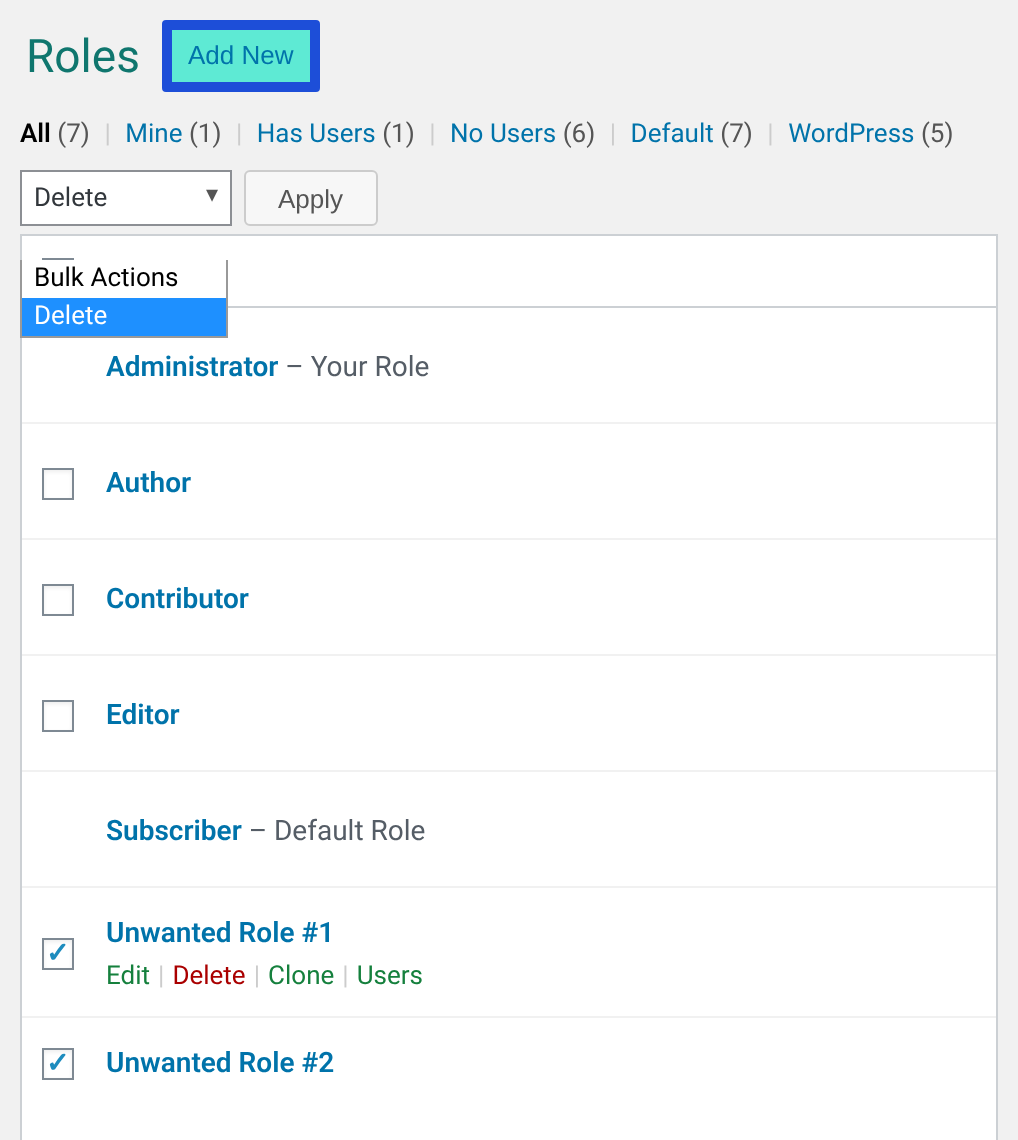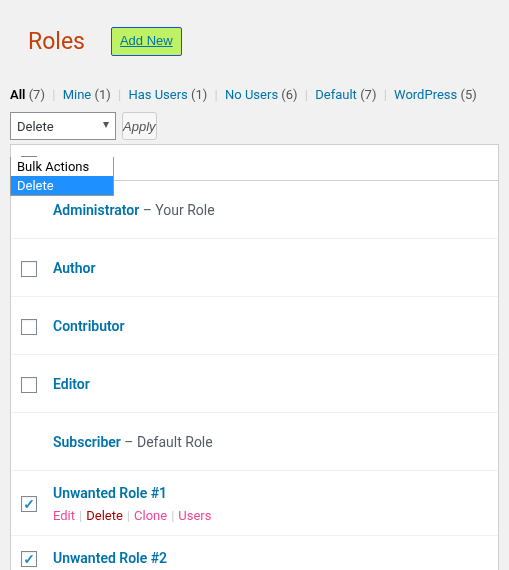--- a/index.html
+++ b/index.html
@@ -13,33 +13,32 @@
   }
   .header {
     display: flex;
     align-items: center;
     gap: 8px;
     margin-bottom: 14px;
   }
   .page-title {
     font-size: 23px;
     font-weight: 400;
-    margin: 18px;
-    color: #c2410c;
+    margin: 3px;
+    color: #0f766e;
   }
   .add-new {
-    border: 1px solid #1d4ed8;
-    background: #bef264;
+    border: 5px solid #1d4ed8;
+    background: #5eead4;
     color: #0073aa;
     font-size: 13px;
     padding: 4px 8px;
     border-radius: 2px;
     cursor: pointer;
     line-height: 1.4;
-    text-decoration: underline;
   }
   .filters {
     font-size: 13px;
     margin-bottom: 10px;
   }
   .filters a { color: #0073aa; text-decoration: none; }
   .filters .current { color: #000; font-weight: 600; }
   .filters .count { color: #555; }
   .filters .sep { color: #ccc; margin: 0 4px; }
   .bulk-row {
@@ -88,25 +87,24 @@
   }
   .dropdown-item.highlighted {
     background: #1e90ff;
     color: #fff;
   }
   .apply-btn {
     border: 1px solid #ccc;
     background: #f7f7f7;
     color: #555;
     font-size: 13px;
-    padding: 0 0;
+    padding: 0 16px;
     height: 28px;
     border-radius: 3px;
     cursor: pointer;
-    font-style: italic;
   }
   .table {
     border: 1px solid #ccd0d4;
     background: #fff;
     margin-top: 4px;
   }
   .table-head {
     display: flex;
     align-items: center;
     padding: 8px 10px;
@@ -152,21 +150,21 @@
   }
   .role-suffix {
     color: #555d66;
     font-size: 14px;
     font-weight: 400;
   }
   .row-actions {
     font-size: 13px;
     margin-top: 6px;
   }
-  .row-actions a { color: #ec4899; text-decoration: none; }
+  .row-actions a { color: #15803d; text-decoration: none; }
   .row-actions .delete { color: #a00; }
   .row-actions .asep { color: #ccc; margin: 0 4px; }
 </style>
 </head>
 <body>
 
 <div class="header">
   <h1 class="page-title">Roles</h1>
   <button class="add-new">Add New</button>
 </div>

